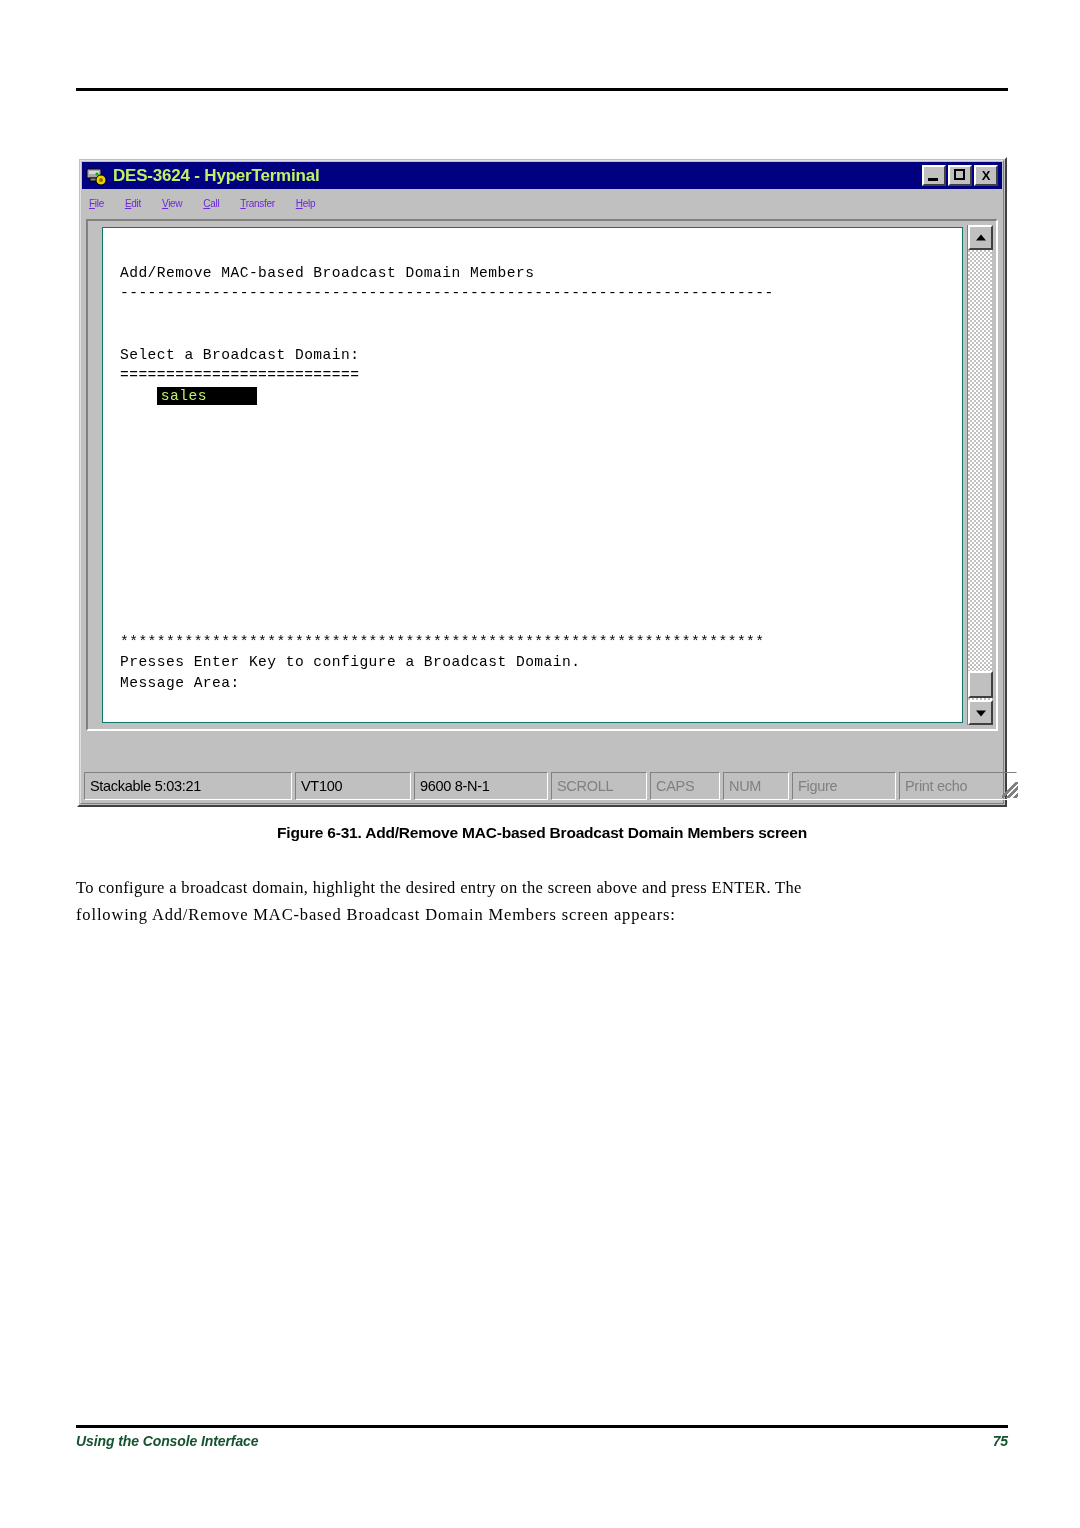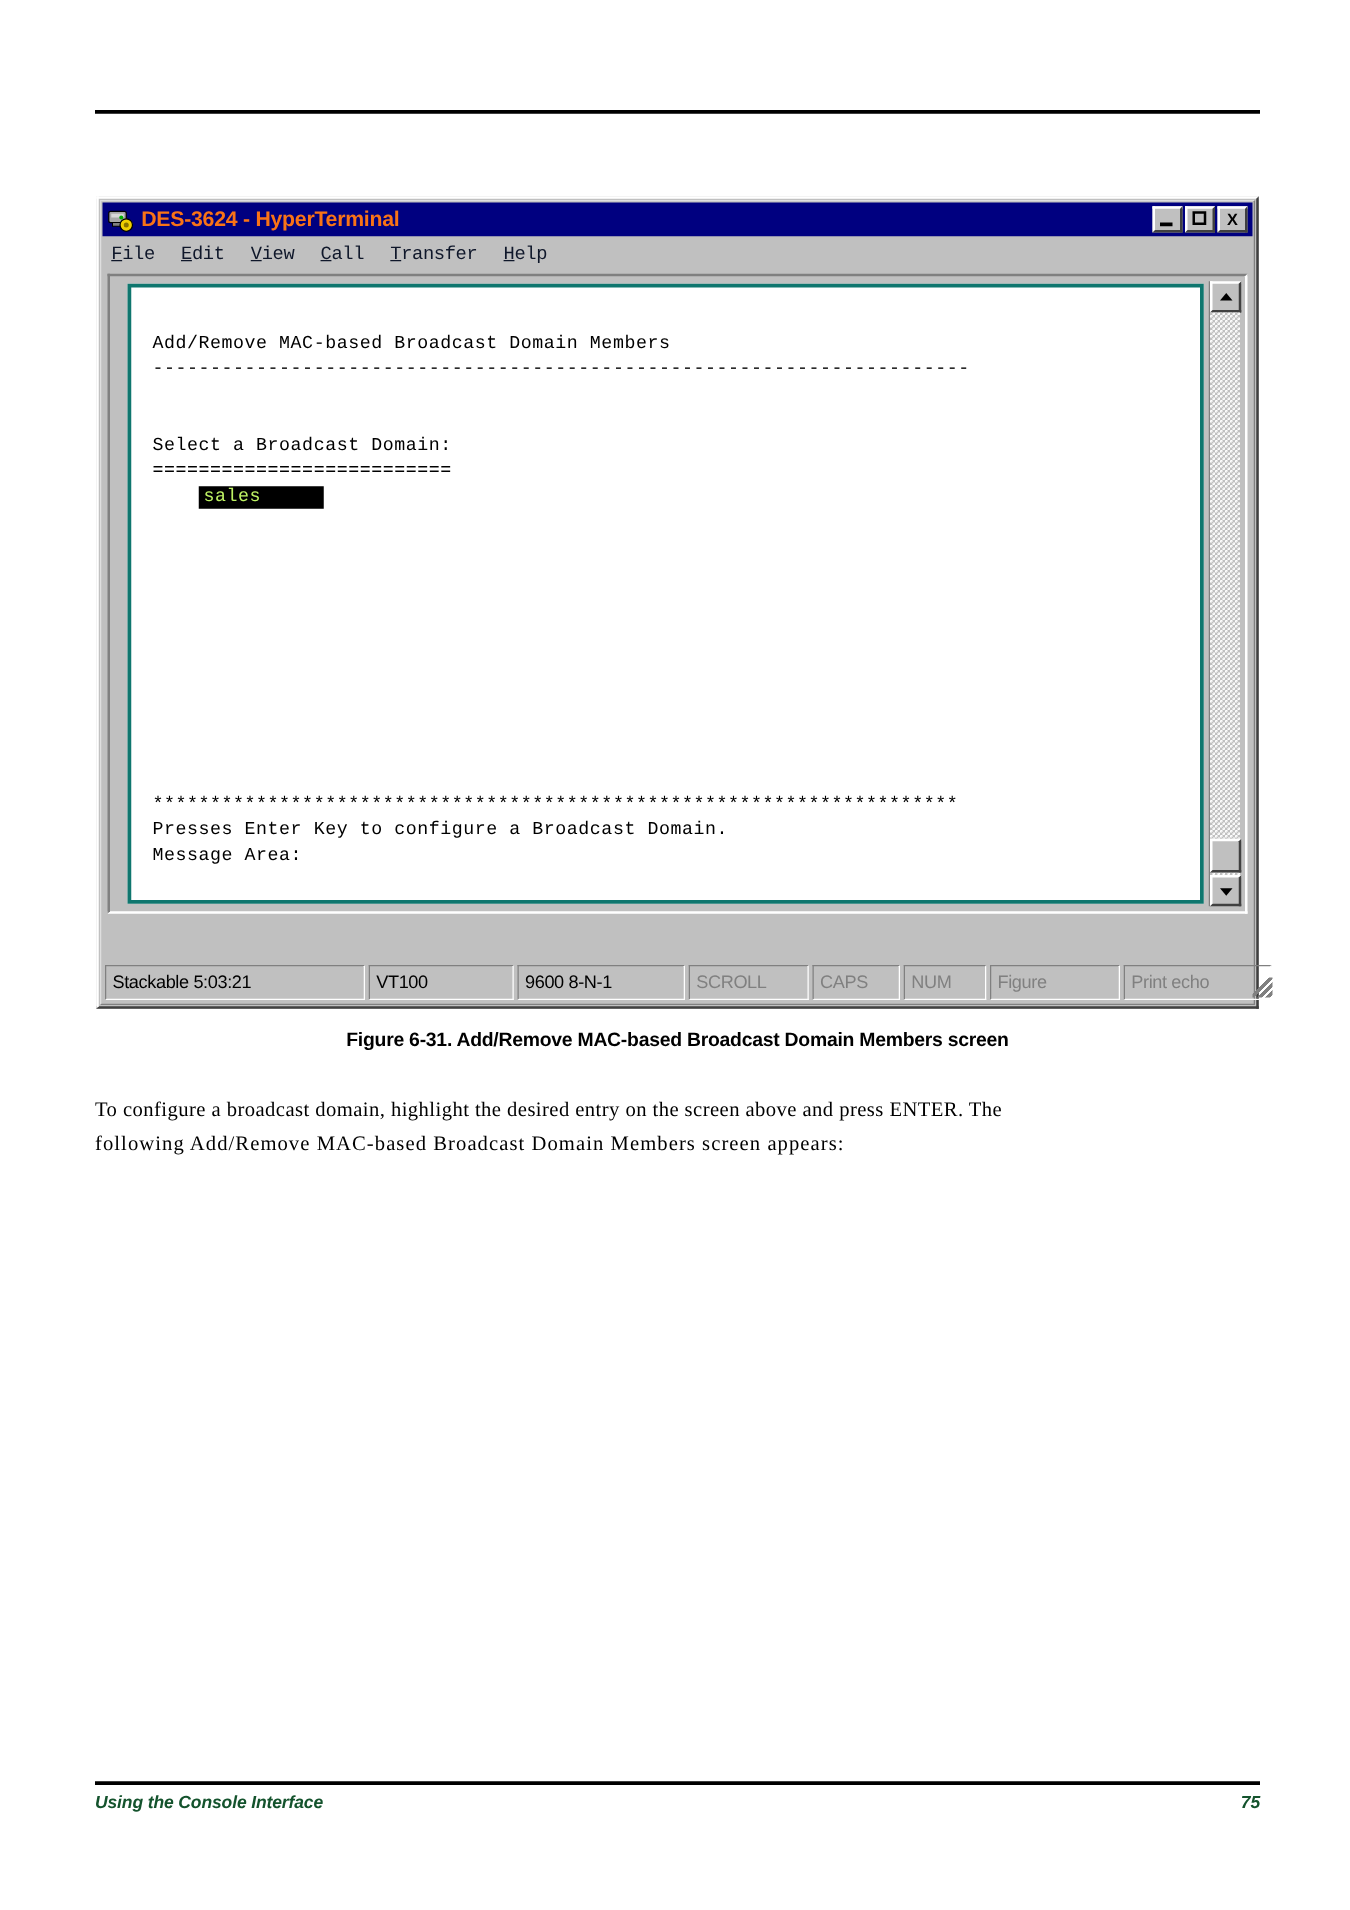--- a/index.html
+++ b/index.html
@@ -72,21 +72,21 @@
     padding: 0 2px 0 4px;
     box-sizing: border-box;
   }
   .ht-icon {
     width: 22px; height: 20px;
     margin-right: 5px;
     flex: none;
     position: relative;
   }
   .title-text {
-    color: #f97316;
+    color: #bef264;
     font-family: "Liberation Sans", sans-serif;
     font-size: 17px;
     font-weight: bold;
     letter-spacing: -0.2px;
     white-space: nowrap;
     flex: 1;
   }
   .win-btns { display: flex; gap: 2px; flex: none; padding-right: 2px; }
   .win-btn {
     width: 24px; height: 21px;
@@ -130,23 +130,23 @@
     position: absolute;
     left: 3px; top: 32px; right: 3px;
     height: 24px;
     background: #c0c0c0;
     display: flex;
     align-items: center;
     padding-left: 7px;
     box-sizing: border-box;
   }
   .menu-item {
-    font-family: Liberation Mono, monospace;
-    font-size: 15px;
-    color: #0f172a;
+    font-family: Liberation Sans, sans-serif;
+    font-size: 10px;
+    color: #6d28d9;
     margin-right: 21px;
     white-space: nowrap;
     cursor: default;
     letter-spacing: -0.3px;
   }
   .menu-item u { text-decoration: underline; }
 
   
   .term-outer {
     position: absolute;
@@ -158,21 +158,21 @@
     border-left: 2px solid #808080;
     border-right: 2px solid #ffffff;
     border-bottom: 2px solid #ffffff;
     box-sizing: border-box;
   }
   .term-screen {
     position: absolute;
     left: 14px; top: 6px;
     right: 33px; bottom: 6px;
     background: #ffffff;
-    border: 3px solid #0f766e;
+    border: 1px solid #0f766e;
     box-sizing: border-box;
     overflow: hidden;
     font-family: "Liberation Mono", "DejaVu Sans Mono", monospace;
     font-size: 14.6px;
     line-height: 20.5px;
     color: #000;
     padding: 14px 0 0 0;
   }
   .tline {
     white-space: pre;

